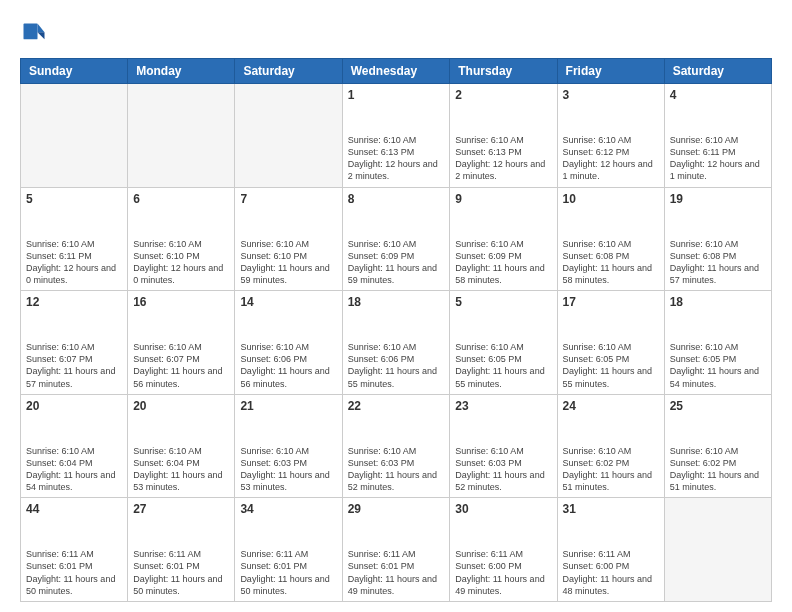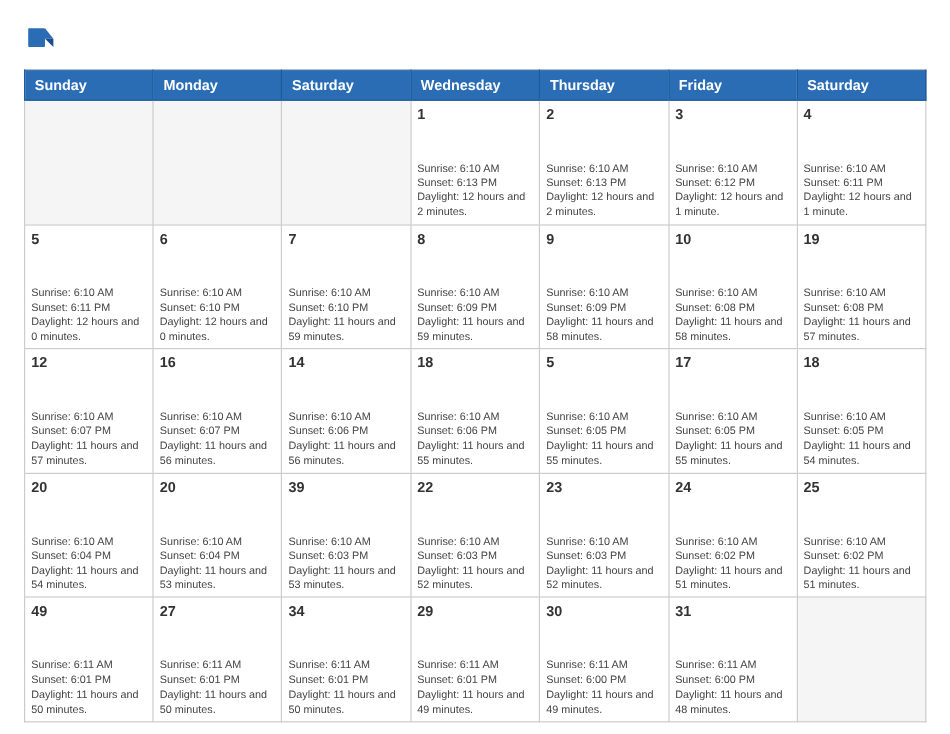--- a/index.html
+++ b/index.html
@@ -250,21 +250,21 @@
 Sunset: 6:04 PM
 Daylight: 11 hours and 54 minutes.</div>
           </td>
           <td>
             <div class="day-num">20</div>
             <div class="day-info" style="white-space: pre-line;">Sunrise: 6:10 AM
 Sunset: 6:04 PM
 Daylight: 11 hours and 53 minutes.</div>
           </td>
           <td>
-            <div class="day-num">39</div>
+            <div class="day-num">21</div>
             <div class="day-info" style="white-space: pre-line;">Sunrise: 6:10 AM
 Sunset: 6:03 PM
 Daylight: 11 hours and 53 minutes.</div>
           </td>
           <td>
             <div class="day-num">22</div>
             <div class="day-info" style="white-space: pre-line;">Sunrise: 6:10 AM
 Sunset: 6:03 PM
 Daylight: 11 hours and 52 minutes.</div>
           </td>
@@ -282,21 +282,21 @@
           </td>
           <td>
             <div class="day-num">25</div>
             <div class="day-info" style="white-space: pre-line;">Sunrise: 6:10 AM
 Sunset: 6:02 PM
 Daylight: 11 hours and 51 minutes.</div>
           </td>
         </tr>
         <tr class="week-row">
           <td>
-            <div class="day-num">49</div>
+            <div class="day-num">44</div>
             <div class="day-info" style="white-space: pre-line;">Sunrise: 6:11 AM
 Sunset: 6:01 PM
 Daylight: 11 hours and 50 minutes.</div>
           </td>
           <td>
             <div class="day-num">27</div>
             <div class="day-info" style="white-space: pre-line;">Sunrise: 6:11 AM
 Sunset: 6:01 PM
 Daylight: 11 hours and 50 minutes.</div>
           </td>

